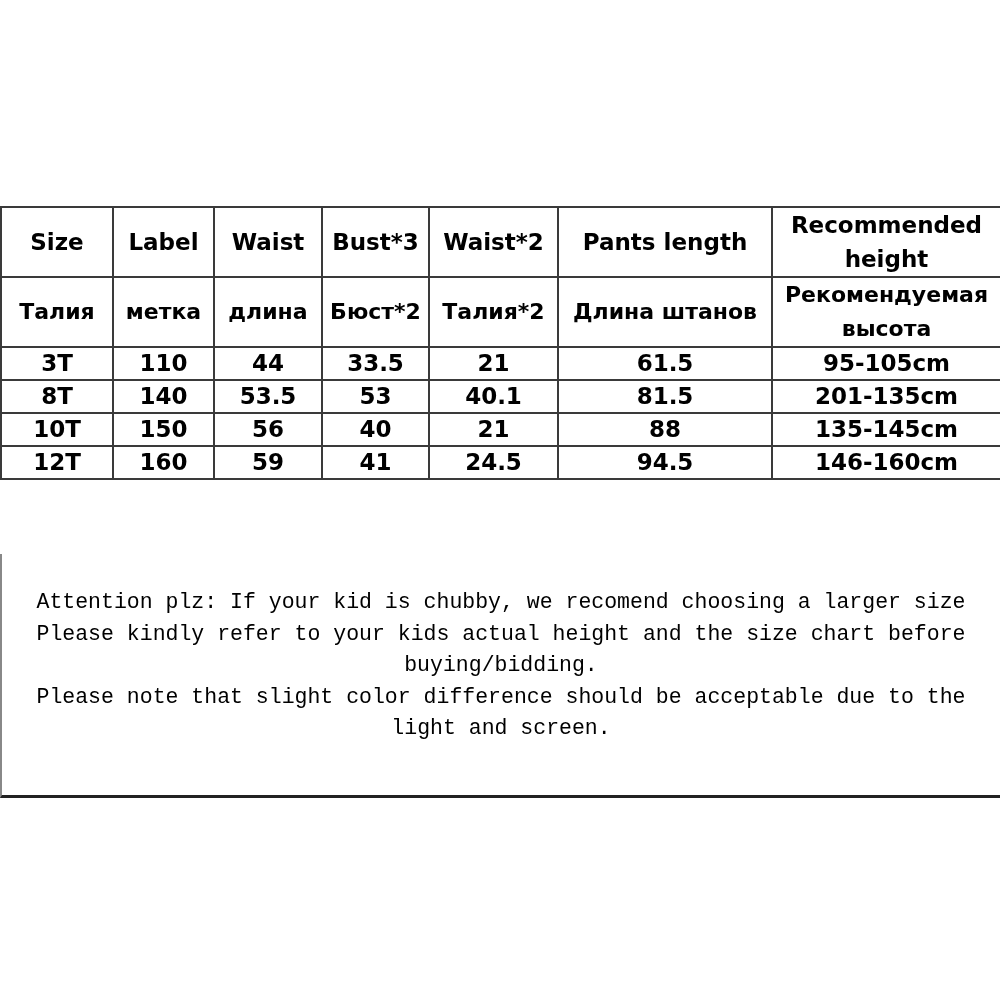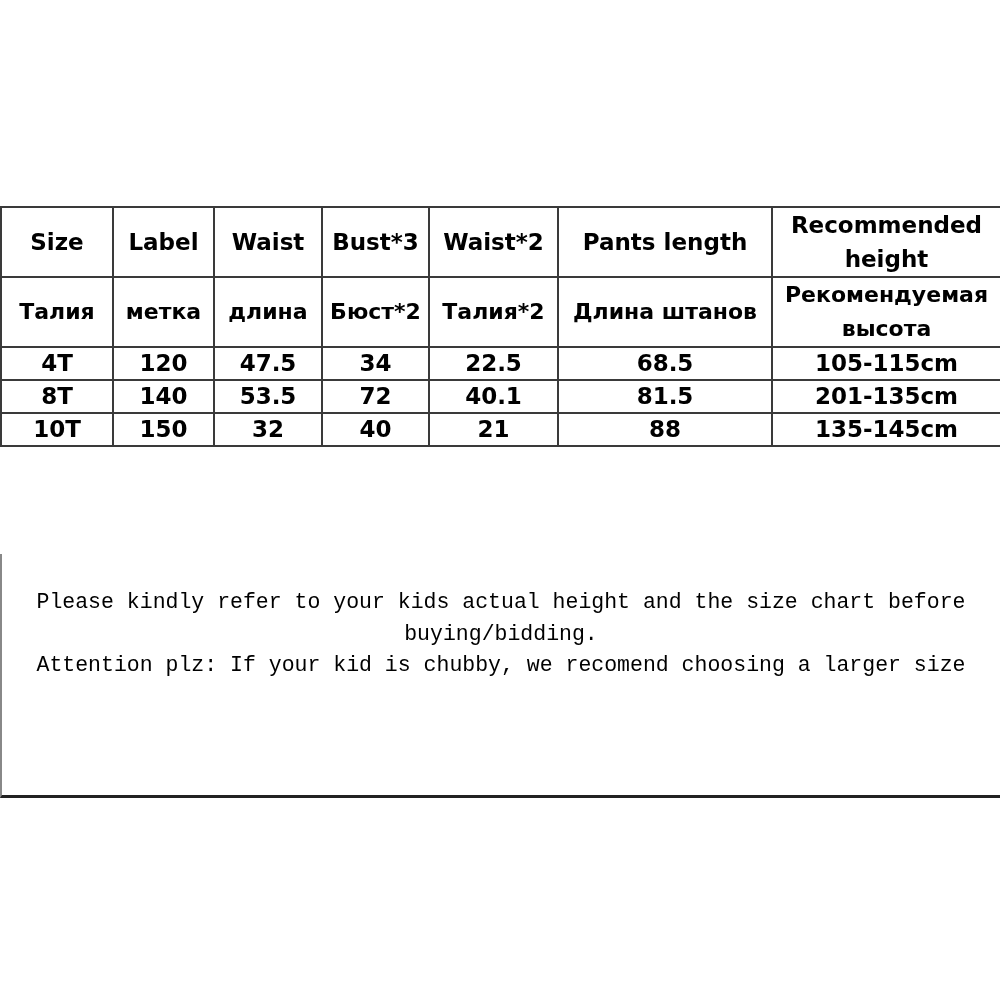--- a/index.html
+++ b/index.html
@@ -53,46 +53,56 @@
       <tr class="head">
         <td class="ru">Талия</td>
         <td class="ru">метка</td>
         <td class="ru">длина</td>
         <td class="ru">Бюст*2</td>
         <td class="ru">Талия*2</td>
         <td class="ru">Длина штанов</td>
         <td class="ru wrap">Рекомендуемая высота</td>
       </tr>
       <tr class="row">
-        <td>4T</td>
-        <td>120</td>
-        <td>47.5</td>
-        <td>34</td>
-        <td>22.5</td>
-        <td>68.5</td>
-        <td>105-115cm</td>
+        <td>3T</td>
+        <td>110</td>
+        <td>44</td>
+        <td>33.5</td>
+        <td>21</td>
+        <td>61.5</td>
+        <td>95-105cm</td>
       </tr>
       <tr class="row">
         <td>8T</td>
         <td>140</td>
         <td>53.5</td>
-        <td>72</td>
+        <td>53</td>
         <td>40.1</td>
         <td>81.5</td>
         <td>201-135cm</td>
       </tr>
       <tr class="row">
         <td>10T</td>
         <td>150</td>
-        <td>32</td>
+        <td>56</td>
         <td>40</td>
         <td>21</td>
         <td>88</td>
         <td>135-145cm</td>
+      </tr>
+      <tr class="row">
+        <td>12T</td>
+        <td>160</td>
+        <td>59</td>
+        <td>41</td>
+        <td>24.5</td>
+        <td>94.5</td>
+        <td>146-160cm</td>
       </tr>
     </tbody>
   </table>
 </div>
 
 <div class="note">
+  <p>Attention plz: If your kid is chubby, we recomend choosing a larger size</p>
   <p>Please kindly refer to your kids actual height and the size chart before buying/bidding.</p>
-  <p>Attention plz: If your kid is chubby, we recomend choosing a larger size</p>
+  <p>Please note that slight color difference should be acceptable due to the light and screen.</p>
 </div>
 
 </body></html>

